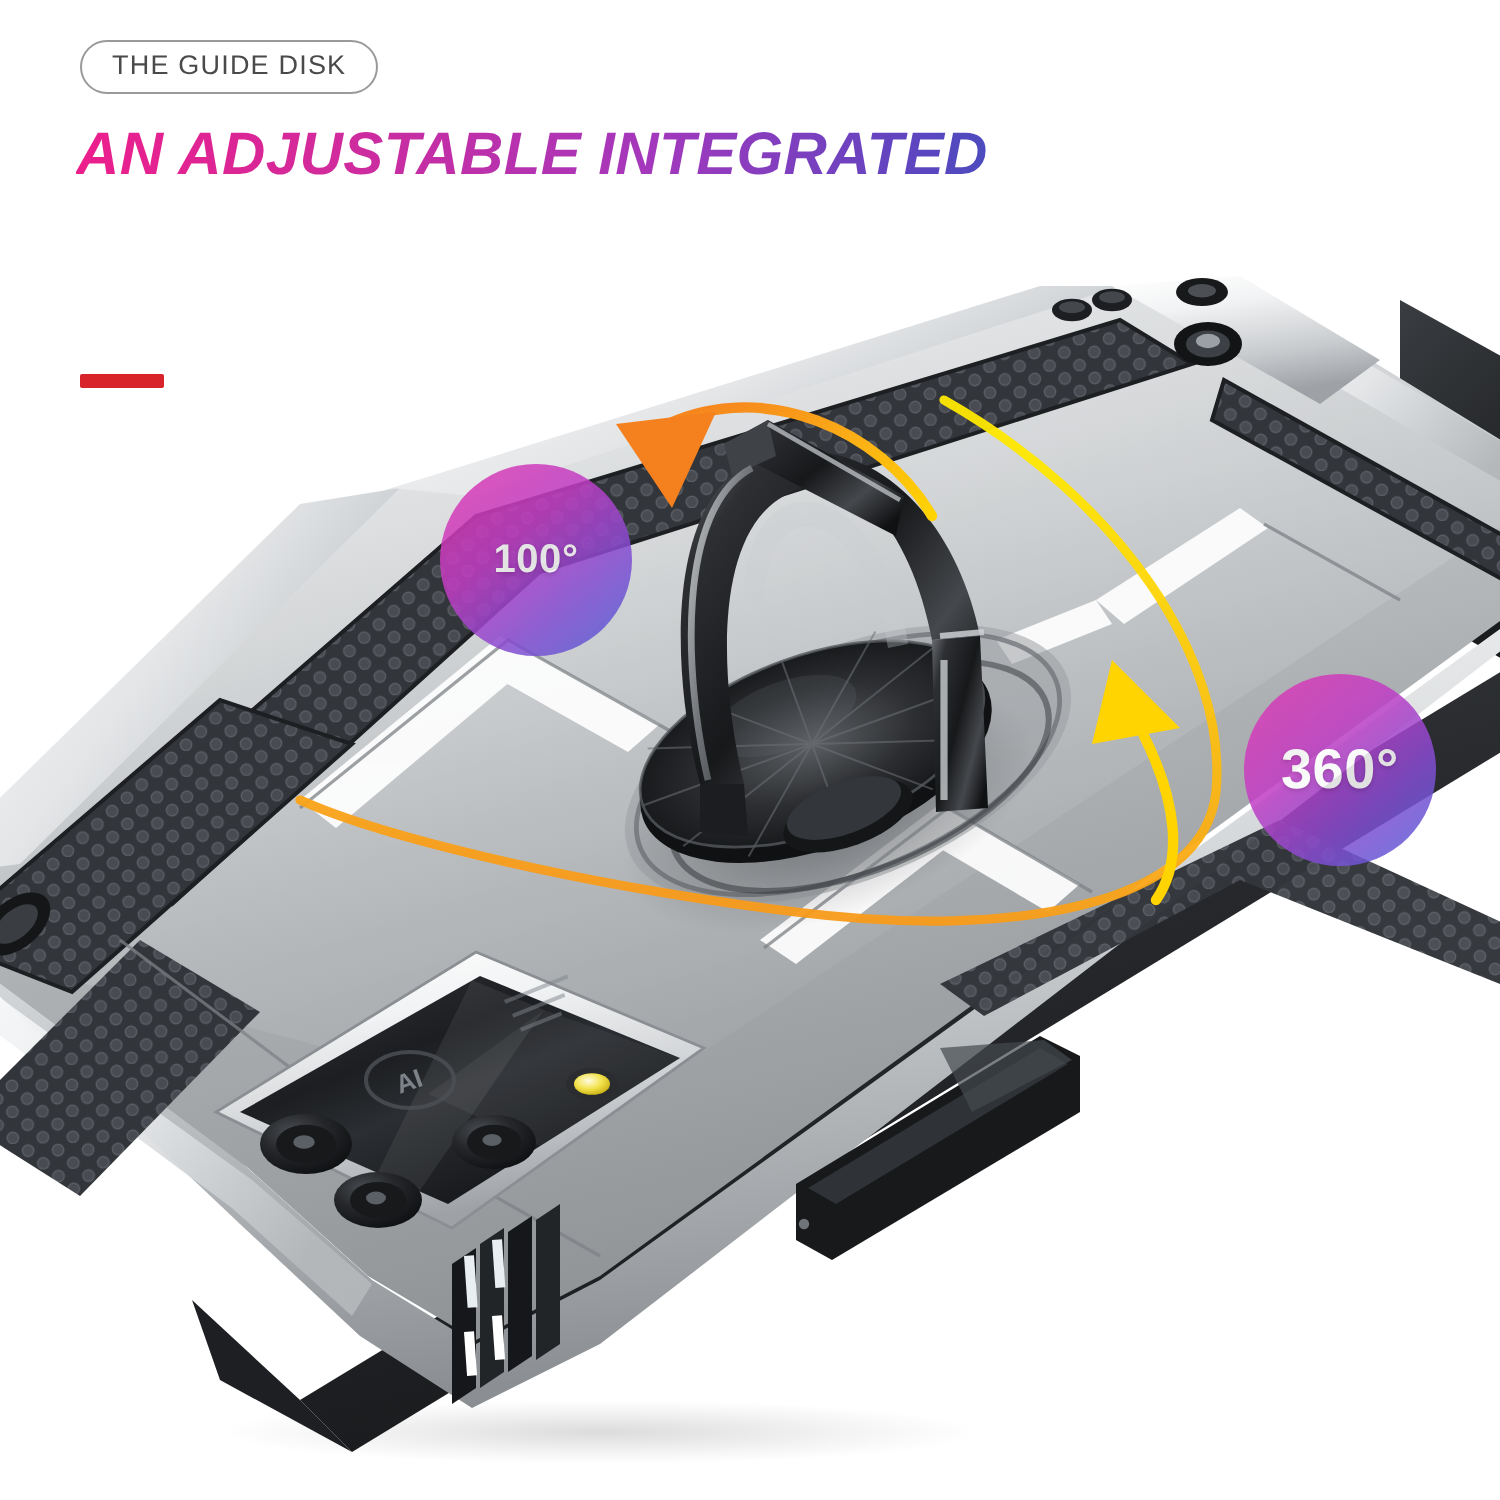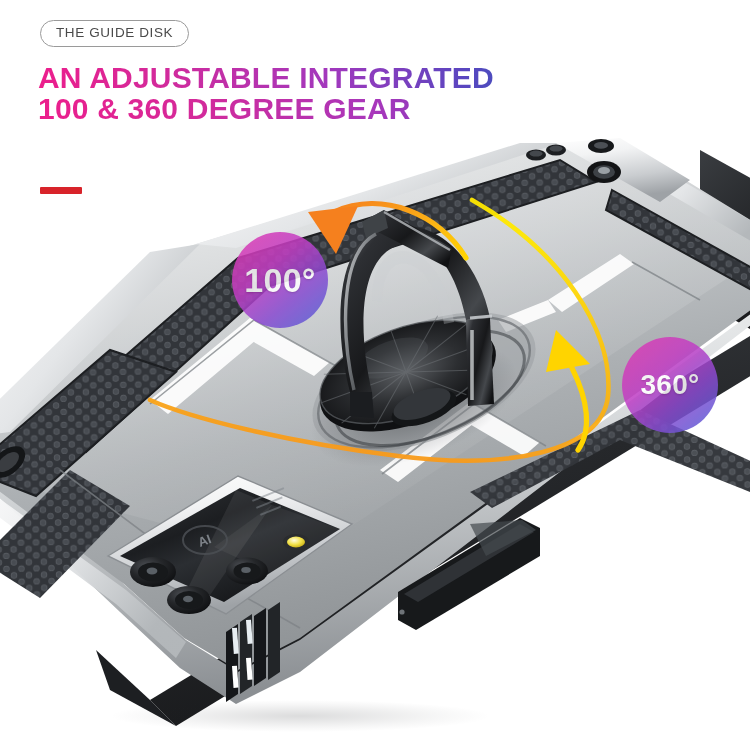--- a/index.html
+++ b/index.html
@@ -14,38 +14,38 @@
     font-size:13.5px;font-weight:normal;letter-spacing:.6px;
     color:#4a4a4a;line-height:1;white-space:nowrap;
   }
   .headline{position:absolute;left:38px;top:62px;width:560px;}
   .hl{
     display:block;font-size:30px;font-weight:bold;line-height:31px;
     letter-spacing:.2px;white-space:nowrap;
     -webkit-background-clip:text;background-clip:text;color:transparent;
     -webkit-text-fill-color:transparent;
   }
-  .hl1{background-image:linear-gradient(90deg,#ec1e8c 0%,#d32a9b 22%,#a238bd 52%,#5a46c0 76%,#1f5fb5 100%);}
+  .hl1{background-image:linear-gradient(90deg,#ec1e8c 0%,#d32a9b 22%,#a238bd 52%,#5a46c0 76%,#1f5fb5 100%);font-style:italic;}
   .hl2{background-image:linear-gradient(90deg,#ec1e8c 0%,#d42a9a 28%,#a837bb 60%,#6443bd 88%,#4b4cc0 100%);}
   .hl3{background-image:linear-gradient(90deg,#ec1e8c 0%,#d22a9c 40%,#a837bb 78%,#8d3cc0 100%);}
   .rule{position:absolute;left:40px;top:187px;width:42px;height:7px;background:#d8232a;border-radius:1px;}
 
   
   #art{position:absolute;left:0;top:0;width:750px;height:750px;}
 
   
   .anno{
     position:absolute;border-radius:50%;
     display:flex;align-items:center;justify-content:center;
     color:#fff;font-weight:bold;letter-spacing:.3px;
     text-shadow:0 1px 2px rgba(60,0,60,.25);
     background-image:linear-gradient(140deg,#e13bb0 0%,#c23ec4 38%,#8a4bd0 66%,#4f63d8 100%);
     opacity:.86;
   }
-  #anno-100{left:232px;top:232px;width:96px;height:96px;font-size:34px;}
+  #anno-100{left:220px;top:232px;width:96px;height:96px;font-size:20px;}
   #anno-360{left:622px;top:337px;width:96px;height:96px;font-size:28px;}
 </style>
 </head>
 <body>
 
 <div id="stage">
 
   <svg id="art" viewBox="0 0 750 750" aria-hidden="true">
     <defs>
 
@@ -386,21 +386,20 @@
       </g>
 
       <ellipse cx="300" cy="716" rx="190" ry="16" fill="url(#gShadow)" opacity=".35"></ellipse>
     </g>
   </svg>
 
   <div class="badge">THE GUIDE DISK</div>
 
   <div class="headline">
     <span class="hl hl1">AN ADJUSTABLE INTEGRATED</span>
-    <span class="hl hl2">100 &amp; 360 DEGREE GEAR</span>
   </div>
 
   <div class="rule"></div>
 
   <div class="anno" id="anno-100">100°</div>
   <div class="anno" id="anno-360">360°</div>
 
 </div>
 
 </body></html>

